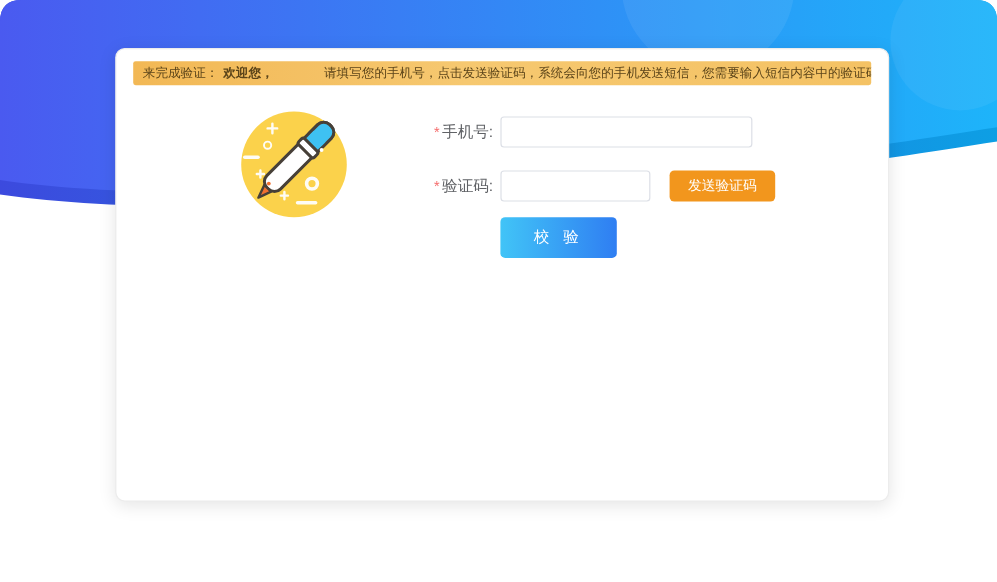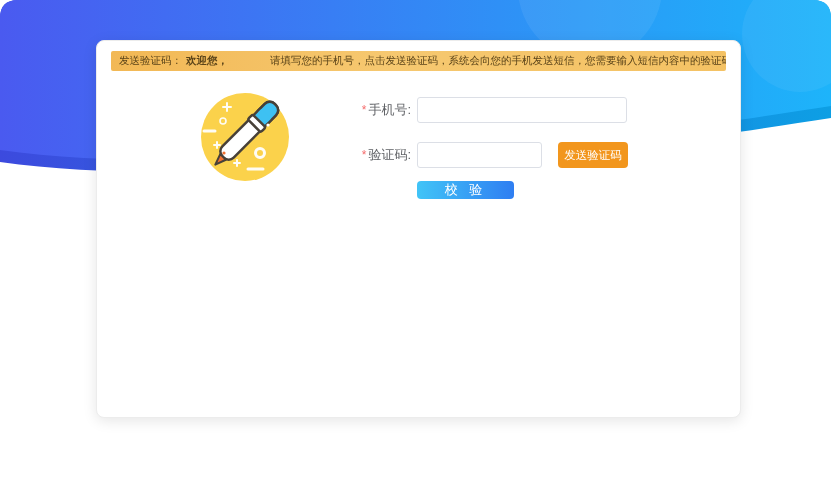--- a/index.html
+++ b/index.html
@@ -25,25 +25,25 @@
   .form-row { position:absolute; display:flex; align-items:center; }
   .row-phone { left:236px; top:56px; }
   .row-code  { left:236px; top:101px; }
   .form-label { width:84px; text-align:right; font-size:13px; color:#606266;
     padding-right:6px; }
   .req { color:#f56c6c; margin-right:2px; font-size:12px; }
   .text-input { width:210px; height:26px; border:1px solid #dcdfe6; border-radius:3px;
     background:#fff; font-size:13px; padding:0 8px; color:#333; outline:none; }
   .text-input.code { width:125px; }
 
-  .send-btn { position:absolute; left:461px; top:101px; width:70px; height:26px;
+  .send-btn { position:absolute; left:461px; top:101px; width:88px; height:26px;
     background:#f2961d; border:none; border-radius:4px; color:#fff; font-size:11.5px;
     cursor:pointer; line-height:26px; text-align:center; }
 
-  .verify-btn { position:absolute; left:320px; top:140px; width:97px; height:18px;
+  .verify-btn { position:absolute; left:320px; top:140px; width:97px; height:34px;
     background:linear-gradient(90deg,#41c4f7,#2f7ef2); border:none; border-radius:4px;
     color:#fff; font-size:13px; letter-spacing:4px; cursor:pointer; }
 
   .card-footer { position:absolute; left:0; bottom:12px; width:100%;
     text-align:center; font-size:11px; color:#9b9b9b; }
 </style>
 </head>
 <body>
 
 <div class="stage">
@@ -61,21 +61,21 @@
     </defs>
     <path fill="url(#gradDark)" d="M0,18 Q0,0 18,0 L813,0 Q831,0 831,18 L831,118 C740,132 620,152 430,163 C260,172 110,178 0,162 Z"></path>
     <path fill="url(#gradMain)" d="M0,18 Q0,0 18,0 L813,0 Q831,0 831,18 L831,106 C740,120 620,140 430,152 C260,161 110,166 0,150 Z"></path>
     <circle cx="590" cy="-12" r="72" fill="#ffffff" opacity="0.07"></circle>
     <circle cx="800" cy="34" r="58" fill="#ffffff" opacity="0.06"></circle>
   </svg>
 
   <div class="card">
 
     <div class="banner">
-      <span>发送验证码：</span>
+      <span>来完成验证：</span>
       <span class="welcome">欢迎您，</span>
       <span class="instructions">请填写您的手机号，点击发送验证码，系统会向您的手机发送短信，您需要输入短信内容中的验证码，来完成验证</span>
     </div>
 
     <svg class="illustration" viewBox="0 0 96 96" aria-hidden="true">
       <circle cx="48" cy="50" r="44" fill="#fbd24b"></circle>
       <g transform="rotate(45 48 48)">
         <rect x="40" y="5" width="16" height="74" rx="7" fill="#ffffff" stroke="#474038" stroke-width="2.5"></rect>
         <rect x="40" y="5" width="16" height="24" rx="7" fill="#3ec1f2" stroke="#474038" stroke-width="2.5"></rect>
         <rect x="41.2" y="18" width="13.6" height="10" fill="#3ec1f2"></rect>

